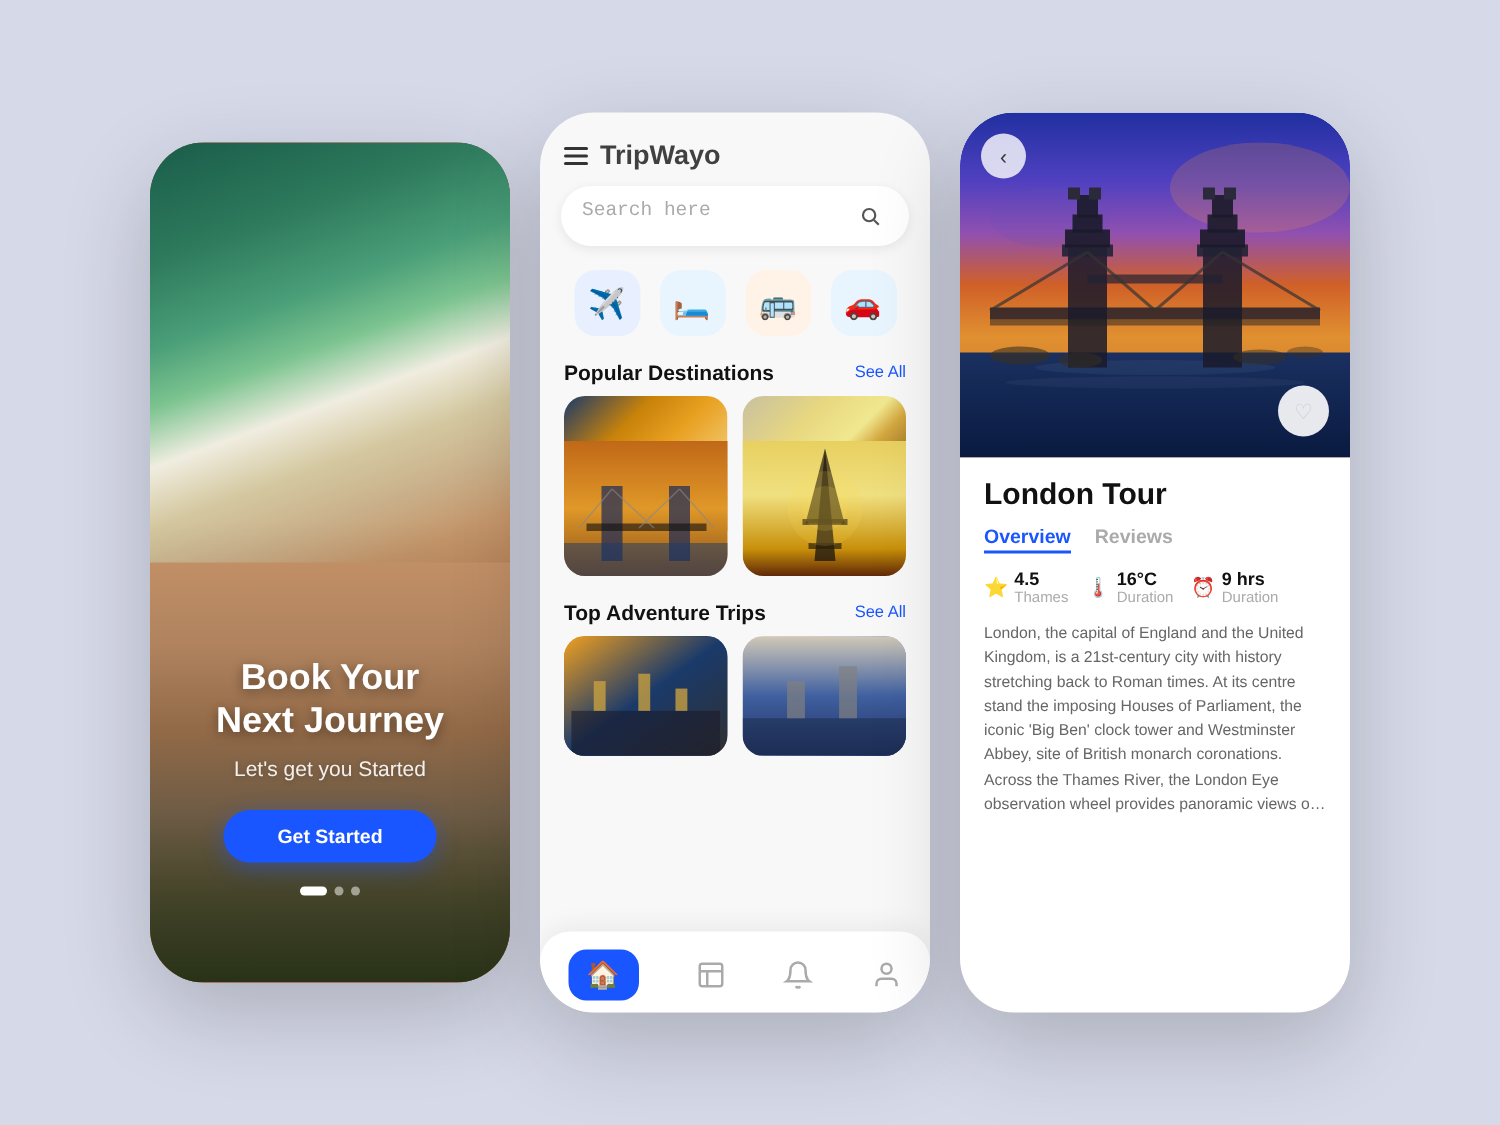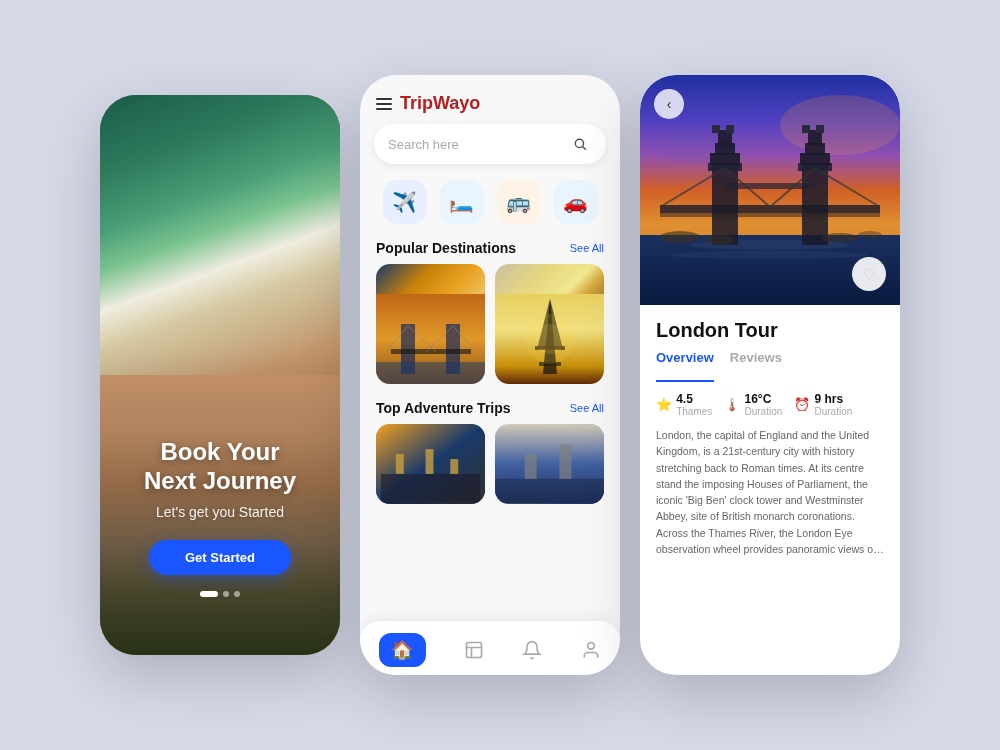--- a/index.html
+++ b/index.html
@@ -161,31 +161,32 @@
     .hamburger-icon span {
       display: block;
       width: 16px;
       height: 2px;
       background: #333;
       border-radius: 1px;
     }
     .app-title {
       font-size: 18px;
       font-weight: 700;
-      color: #b91c1c;
+      color: #404040;
     }
     .search-bar {
       margin: 0 14px 12px;
       background: white;
       border-radius: 20px;
       padding: 8px 14px;
       display: flex;
-      align-items: center;
+      align-items: flex-start;
       gap: 8px;
       box-shadow: 0 2px 8px rgba(0,0,0,0.08);
+      font-family: Liberation Mono, monospace;
     }
     .search-input-text {
       flex: 1;
       font-size: 13px;
       color: #aaa;
     }
     .search-icon-circle {
       width: 24px;
       height: 24px;
       display: flex;
@@ -391,21 +392,21 @@
     .london-tabs {
       display: flex;
       gap: 16px;
       margin-bottom: 10px;
     }
     .london-tab {
       font-size: 13px;
       font-weight: 600;
       color: #aaa;
       cursor: pointer;
-      padding-bottom: 15px;
+      padding-bottom: 2px;
     }
     .london-tab.active {
       color: #1a56ff;
       border-bottom: 2px solid #1a56ff;
     }
     .london-stats {
       display: flex;
       gap: 12px;
       margin-bottom: 10px;
     }

